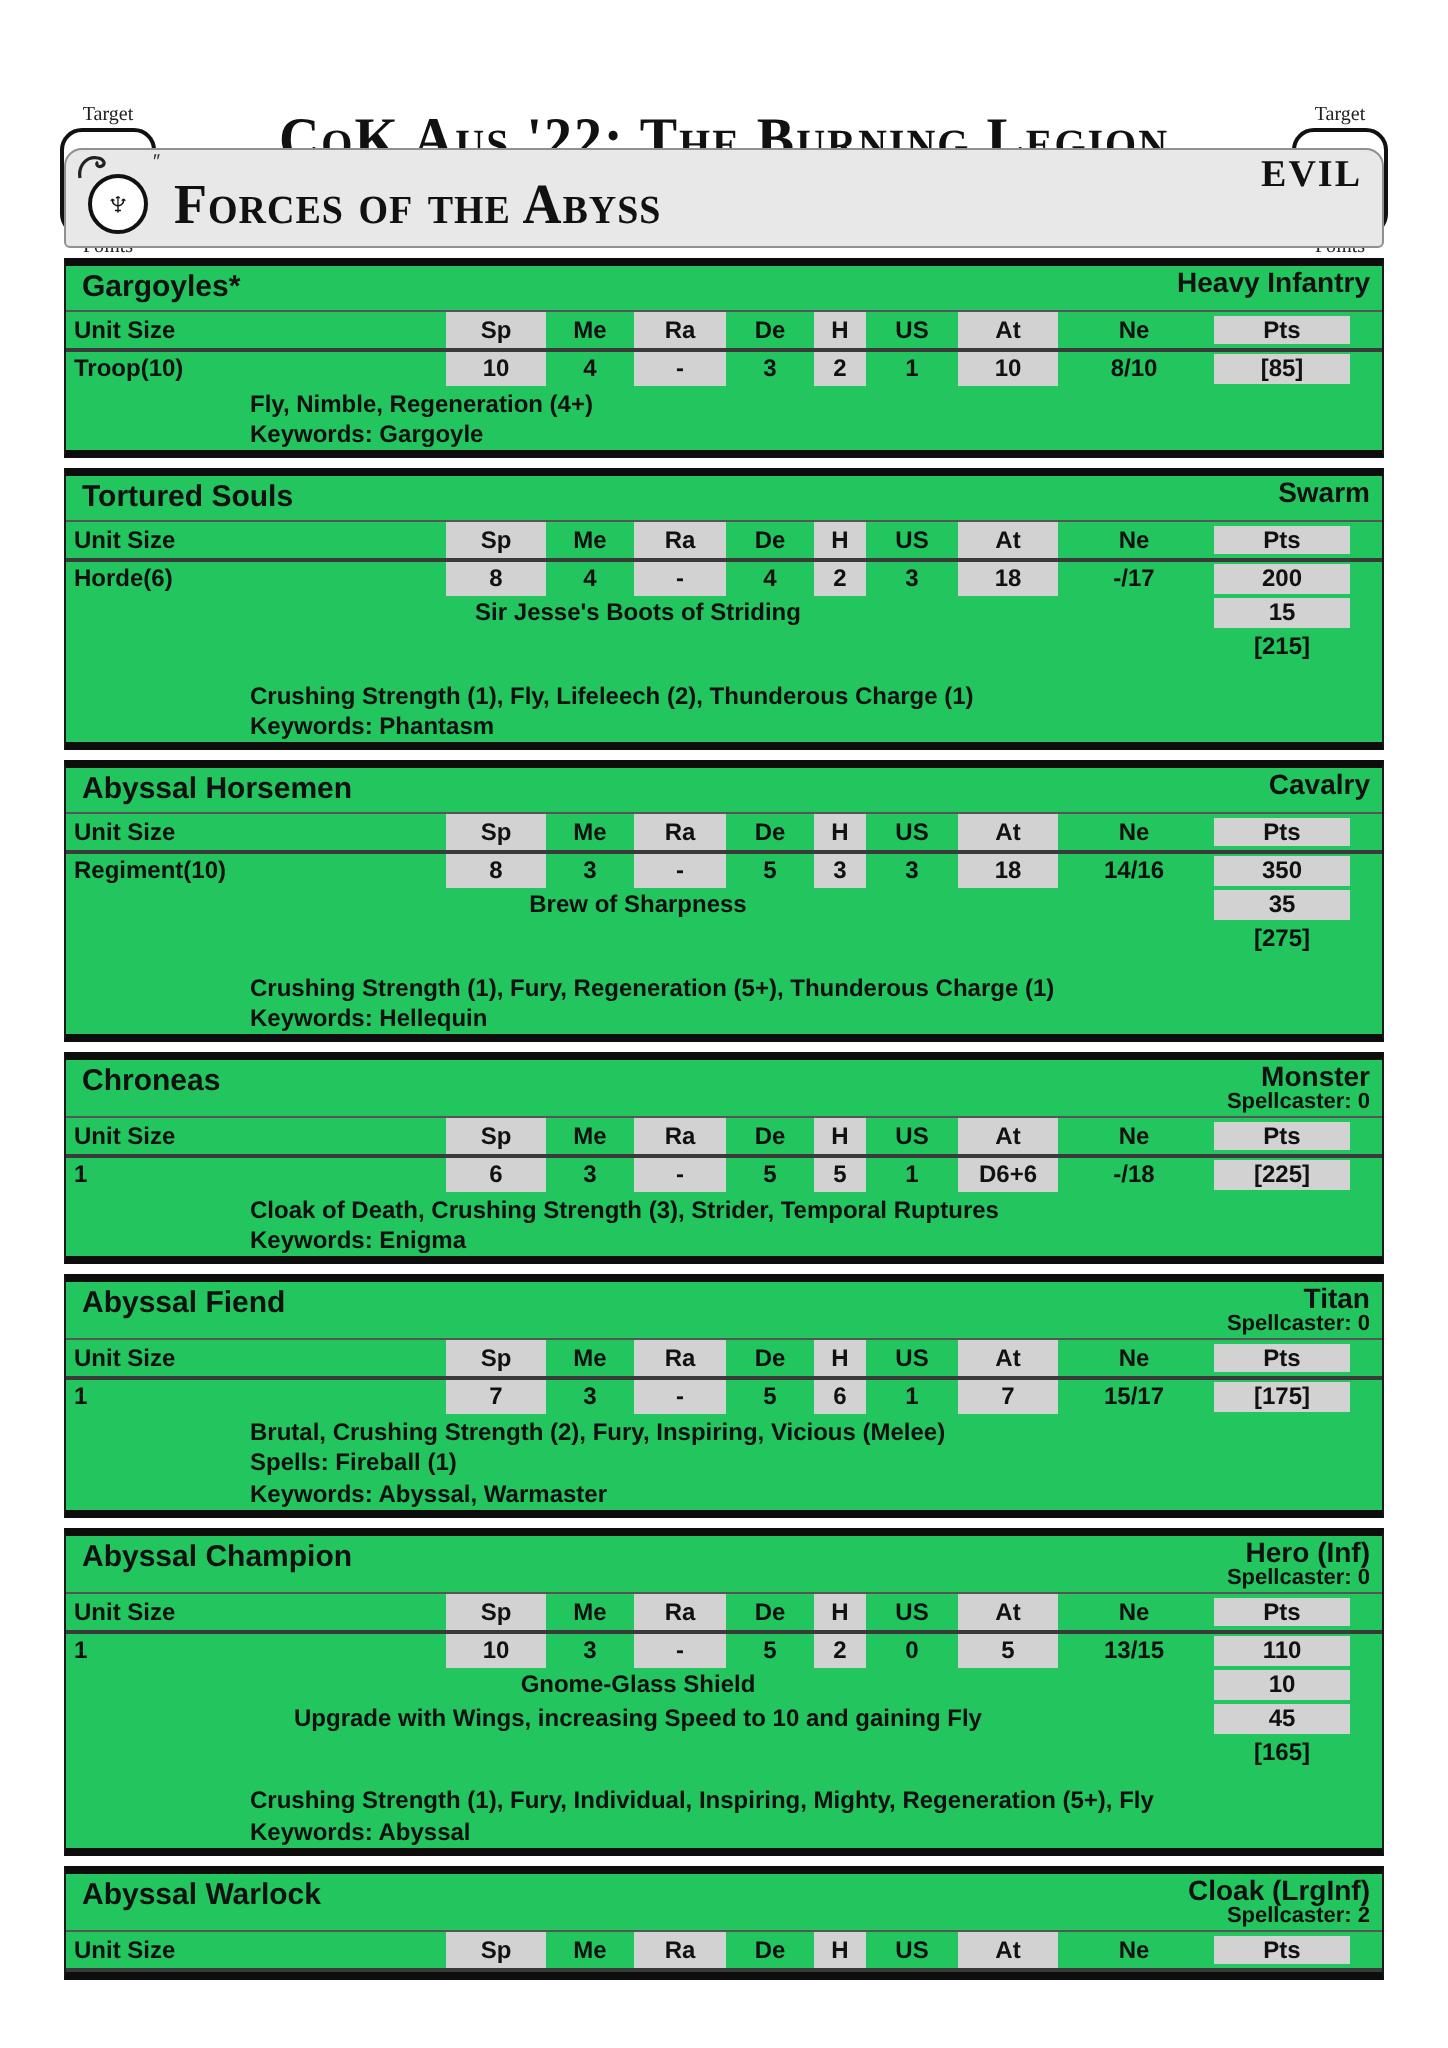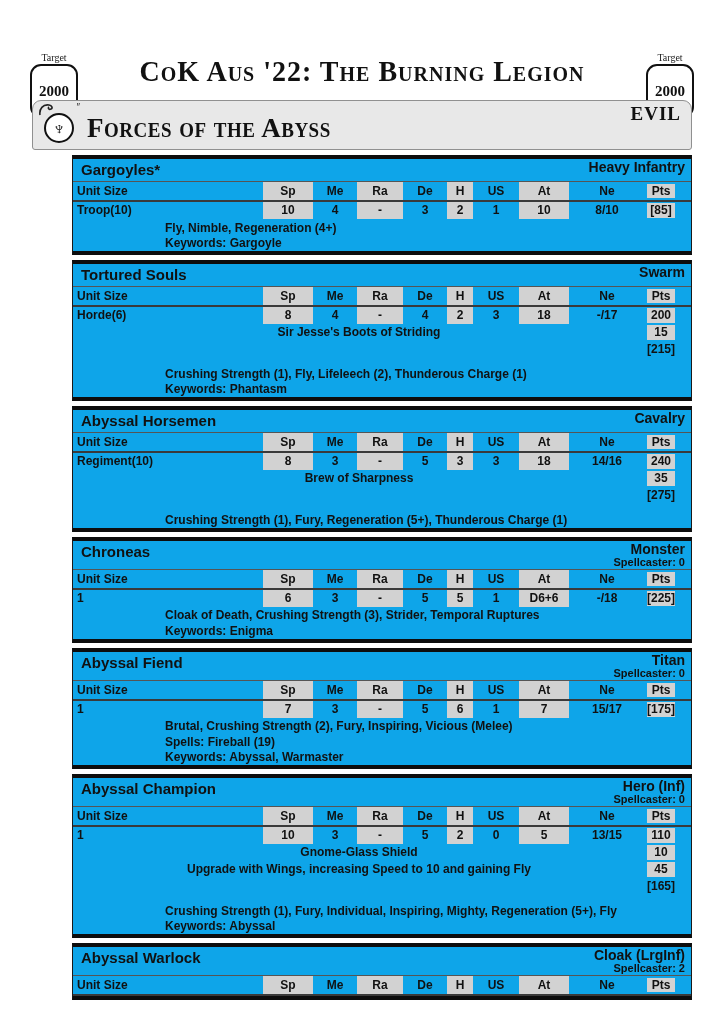--- a/index.html
+++ b/index.html
@@ -3,21 +3,21 @@
 <meta charset="utf-8">
 <style>
   html,body{margin:0;padding:0;}
   body{
     width:724px;height:1024px;background:#fff;color:#111;
     font-family:"Liberation Sans", sans-serif;position:relative;overflow:hidden;
   }
   .display{font-family:"Liberation Serif", serif;font-weight:700;font-variant:small-caps;}
 
   
-  .top{position:relative;height:100px;}
+  .top{position:relative;height:74px;}
   .points-badge{position:absolute;top:53px;width:56px;text-align:center;}
   .points-badge.left{left:26px;} .points-badge.right{right:26px;}
   .badge-word{font-family:"Liberation Serif",serif;font-size:10px;line-height:10px;color:#222;}
   .badge-oval{
     display:inline-block;border:2px solid #111;border-radius:11px;background:#fff;
     font-family:"Liberation Serif",serif;font-weight:700;font-size:15px;line-height:18px;
     padding:16px 7px;margin:1px 0;
   }
   .doc-title{
     position:absolute;left:90px;right:90px;top:56px;text-align:center;
@@ -39,21 +39,21 @@
   }
   .icon-flourish{position:absolute;left:-2px;top:-2px;}
   .icon-ticks{position:absolute;right:-4px;top:-3px;font-size:10px;color:#333;letter-spacing:-1px;}
   .faction-name{font-size:27px;letter-spacing:0.5px;margin-left:12px;margin-top:6px;transform:scaleY(1.05);}
   .alignment{position:absolute;top:2px;right:10px;font-size:19px;letter-spacing:1px;}
 
   
   .units{margin:0 32px;}
   .unit{
     margin-top:5px;border:1.5px solid #1a1a1a;border-top:4px solid #0d0d0d;
-    border-bottom:4px solid #0d0d0d;background:#0ea5e9;box-sizing:border-box;margin-left:40px;
+    border-bottom:4px solid #0d0d0d;background:#22c55e;box-sizing:border-box;
   }
   .unit-title-row{
     display:flex;justify-content:space-between;align-items:flex-start;
     padding:1px 6px 1px 8px;border-bottom:1px solid #555;min-height:20px;
   }
   .unit-name{font-weight:700;font-size:15px;line-height:19px;}
   .unit-type-wrap{text-align:right;line-height:1;}
   .unit-type{display:block;font-weight:700;font-size:14px;line-height:14px;}
   .unit-spellcaster{display:block;font-weight:700;font-size:11px;line-height:12px;}
   .u-grid{
@@ -231,38 +231,39 @@
           <div class="c size">Regiment(10)</div>
           <div class="c shade">8</div>
           <div class="c">3</div>
           <div class="c shade">-</div>
           <div class="c">5</div>
           <div class="c shade">3</div>
           <div class="c">3</div>
           <div class="c shade">18</div>
           <div class="c">14/16</div>
           <div class="c pts">
-            <span class="pts-box shade">240</span>
+            <span class="pts-box shade">350</span>
           </div>
         </div>
         <div class="u-grid upgrade-row">
           <div class="c upg-name">Brew of Sharpness</div>
           <div class="c pts">
             <span class="pts-box shade">35</span>
           </div>
         </div>
         <div class="u-grid total-row">
           <div class="c upg-name"></div>
           <div class="c pts">
             <span class="pts-box">[275]</span>
           </div>
         </div>
         <div class="gap"></div>
         <div class="rules">
           <div>Crushing Strength (1), Fury, Regeneration (5+), Thunderous Charge (1)</div>
+          <div>Keywords: Hellequin</div>
         </div>
       </div>
   </section>
 
   <section class="unit">
     <div class="unit-title-row">
       <span class="unit-name">Chroneas</span>
       <span class="unit-type-wrap">
         <span class="unit-type">Monster</span>
         <span class="unit-spellcaster">Spellcaster: 0</span>
@@ -336,21 +337,21 @@
           <div class="c shade">6</div>
           <div class="c">1</div>
           <div class="c shade">7</div>
           <div class="c">15/17</div>
           <div class="c pts">
             <span class="pts-box shade">[175]</span>
           </div>
         </div>
         <div class="rules">
           <div>Brutal, Crushing Strength (2), Fury, Inspiring, Vicious (Melee)</div>
-          <div>Spells: Fireball (19)</div>
+          <div>Spells: Fireball (1)</div>
           <div>Keywords: Abyssal, Warmaster</div>
         </div>
       </div>
   </section>
 
   <section class="unit">
     <div class="unit-title-row">
       <span class="unit-name">Abyssal Champion</span>
       <span class="unit-type-wrap">
         <span class="unit-type">Hero (Inf)</span>

